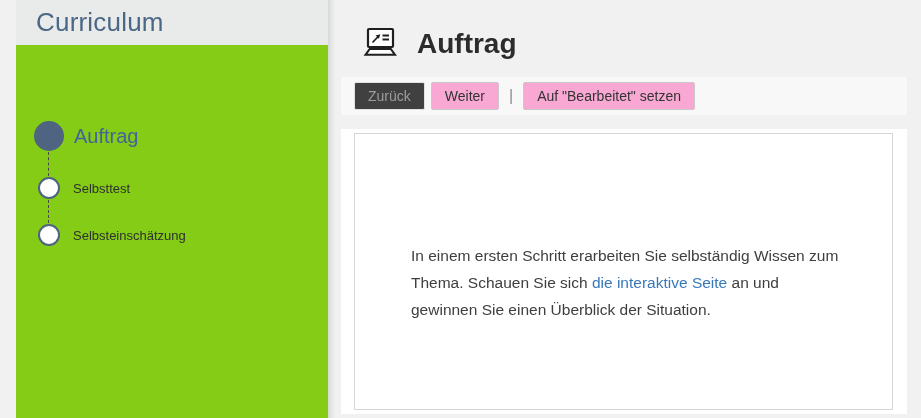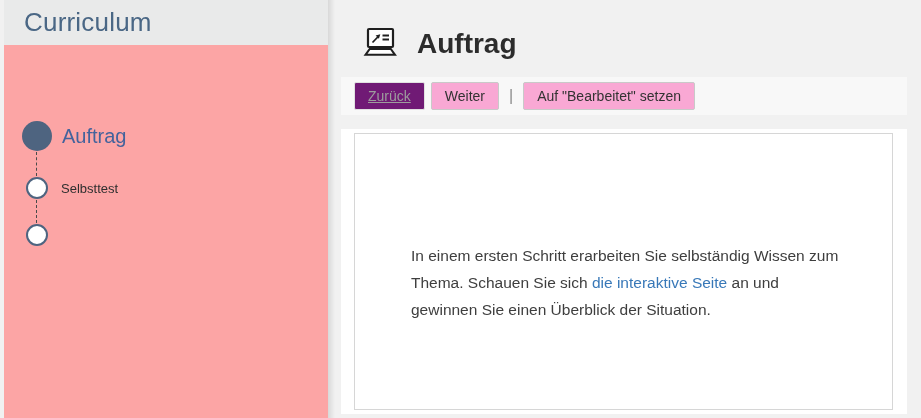--- a/index.html
+++ b/index.html
@@ -2,21 +2,21 @@
 <html><head>
 <meta charset="utf-8">
 <style>
   * { margin: 0; padding: 0; box-sizing: border-box; }
   html, body { width: 921px; height: 418px; }
   body { font-family: "Liberation Sans", sans-serif; background: #f1f1f1; }
 
   .app { position: relative; width: 921px; height: 418px; background: #f1f1f1; overflow: hidden; }
 
   
-  .sidebar { position: absolute; left: 4px; top: 0; width: 395px; height: 418px; background: #fca5a5; }
+  .sidebar { position: absolute; left: 16px; top: 0; width: 395px; height: 418px; background: #84cc16; }
   .sidebar-header { height: 45px; background: #e9eaea; display: flex; align-items: center; padding-left: 20px; }
   .sidebar-title { font-size: 26px; color: #4a6785; letter-spacing: 0.2px; }
 
   .stepper { position: absolute; left: 0; top: 45px; width: 328px; height: 373px; }
   .step { position: absolute; display: flex; align-items: center; cursor: pointer; }
   .step-1 { left: 18px; top: 76px; }
   .step-2 { left: 22px; top: 132px; }
   .step-3 { left: 22px; top: 179px; }
   .circle-filled { width: 30px; height: 30px; border-radius: 50%; background: #4e6480; flex: 0 0 auto; }
   .circle-empty { width: 22px; height: 22px; border-radius: 50%; background: #fff; border: 2px solid #4e6480; flex: 0 0 auto; }
@@ -32,21 +32,21 @@
                   background: linear-gradient(to right, rgba(0,0,0,0.10), rgba(0,0,0,0)); pointer-events: none; }
 
   .page-header { position: absolute; left: 0; top: 0; width: 100%; height: 77px; }
   .page-icon { position: absolute; left: 33px; top: 26px; width: 38px; height: 34px; }
   .page-title { position: absolute; left: 89px; top: 27px; font-size: 28px; line-height: 34px; font-weight: 700; color: #2c2c2c; }
 
   .toolbar { position: absolute; left: 13px; top: 77px; width: 566px; height: 38px; background: #f8f8f8;
              display: flex; align-items: center; padding-left: 13px; }
   .btn { height: 28px; padding: 0 13px; font-size: 14px; font-family: "Liberation Sans", sans-serif;
          background: #f9a8d4; border: 1px solid #c9c9c9; color: #333333; border-radius: 2px; cursor: pointer; }
-  .btn-disabled { background: #701a75; border-color: #e1e1e1; color: #9d9d9d; text-decoration: underline; }
+  .btn-disabled { background: #404040; border-color: #e1e1e1; color: #9d9d9d; }
   .btn-back { margin-right: 6px; }
   .toolbar-sep { margin: 0 10px; color: #8a8a8a; font-size: 16px; }
 
   .card { position: absolute; left: 13px; top: 129px; width: 566px; height: 285px; background: #ffffff;
           padding: 4px 14px 4px 13px; }
   .content-frame { width: 100%; height: 100%; border: 1px solid #d6d6d6; background: #fff;
                    padding: 64px 55px 0 56px; overflow: hidden; }
   .content-heading { font-size: 23px; line-height: 28px; font-weight: 700; color: #4f4f4f; letter-spacing: 0.2px; }
   .content-paragraph { margin-top: 44px; width: 430px; font-size: 15.5px; line-height: 27px; color: #3e3e3e; }
   .content-link { color: #3878b8; cursor: pointer; }
@@ -70,20 +70,21 @@
         <span class="step-label">Auftrag</span>
       </div>
 
       <div class="step step-2">
         <span class="circle-empty"></span>
         <span class="step-label">Selbsttest</span>
       </div>
 
       <div class="step step-3">
         <span class="circle-empty"></span>
+        <span class="step-label">Selbsteinschätzung</span>
       </div>
     </div>
   </aside>
 
   <main class="main">
 
     <div class="page-header">
       <span class="page-icon">
         <svg width="38" height="34" viewBox="0 0 38 34" xmlns="http://www.w3.org/2000/svg">
           <rect x="7" y="3" width="25" height="18" rx="1" fill="#ffffff" stroke="#1f1f1f" stroke-width="2.2"></rect>

